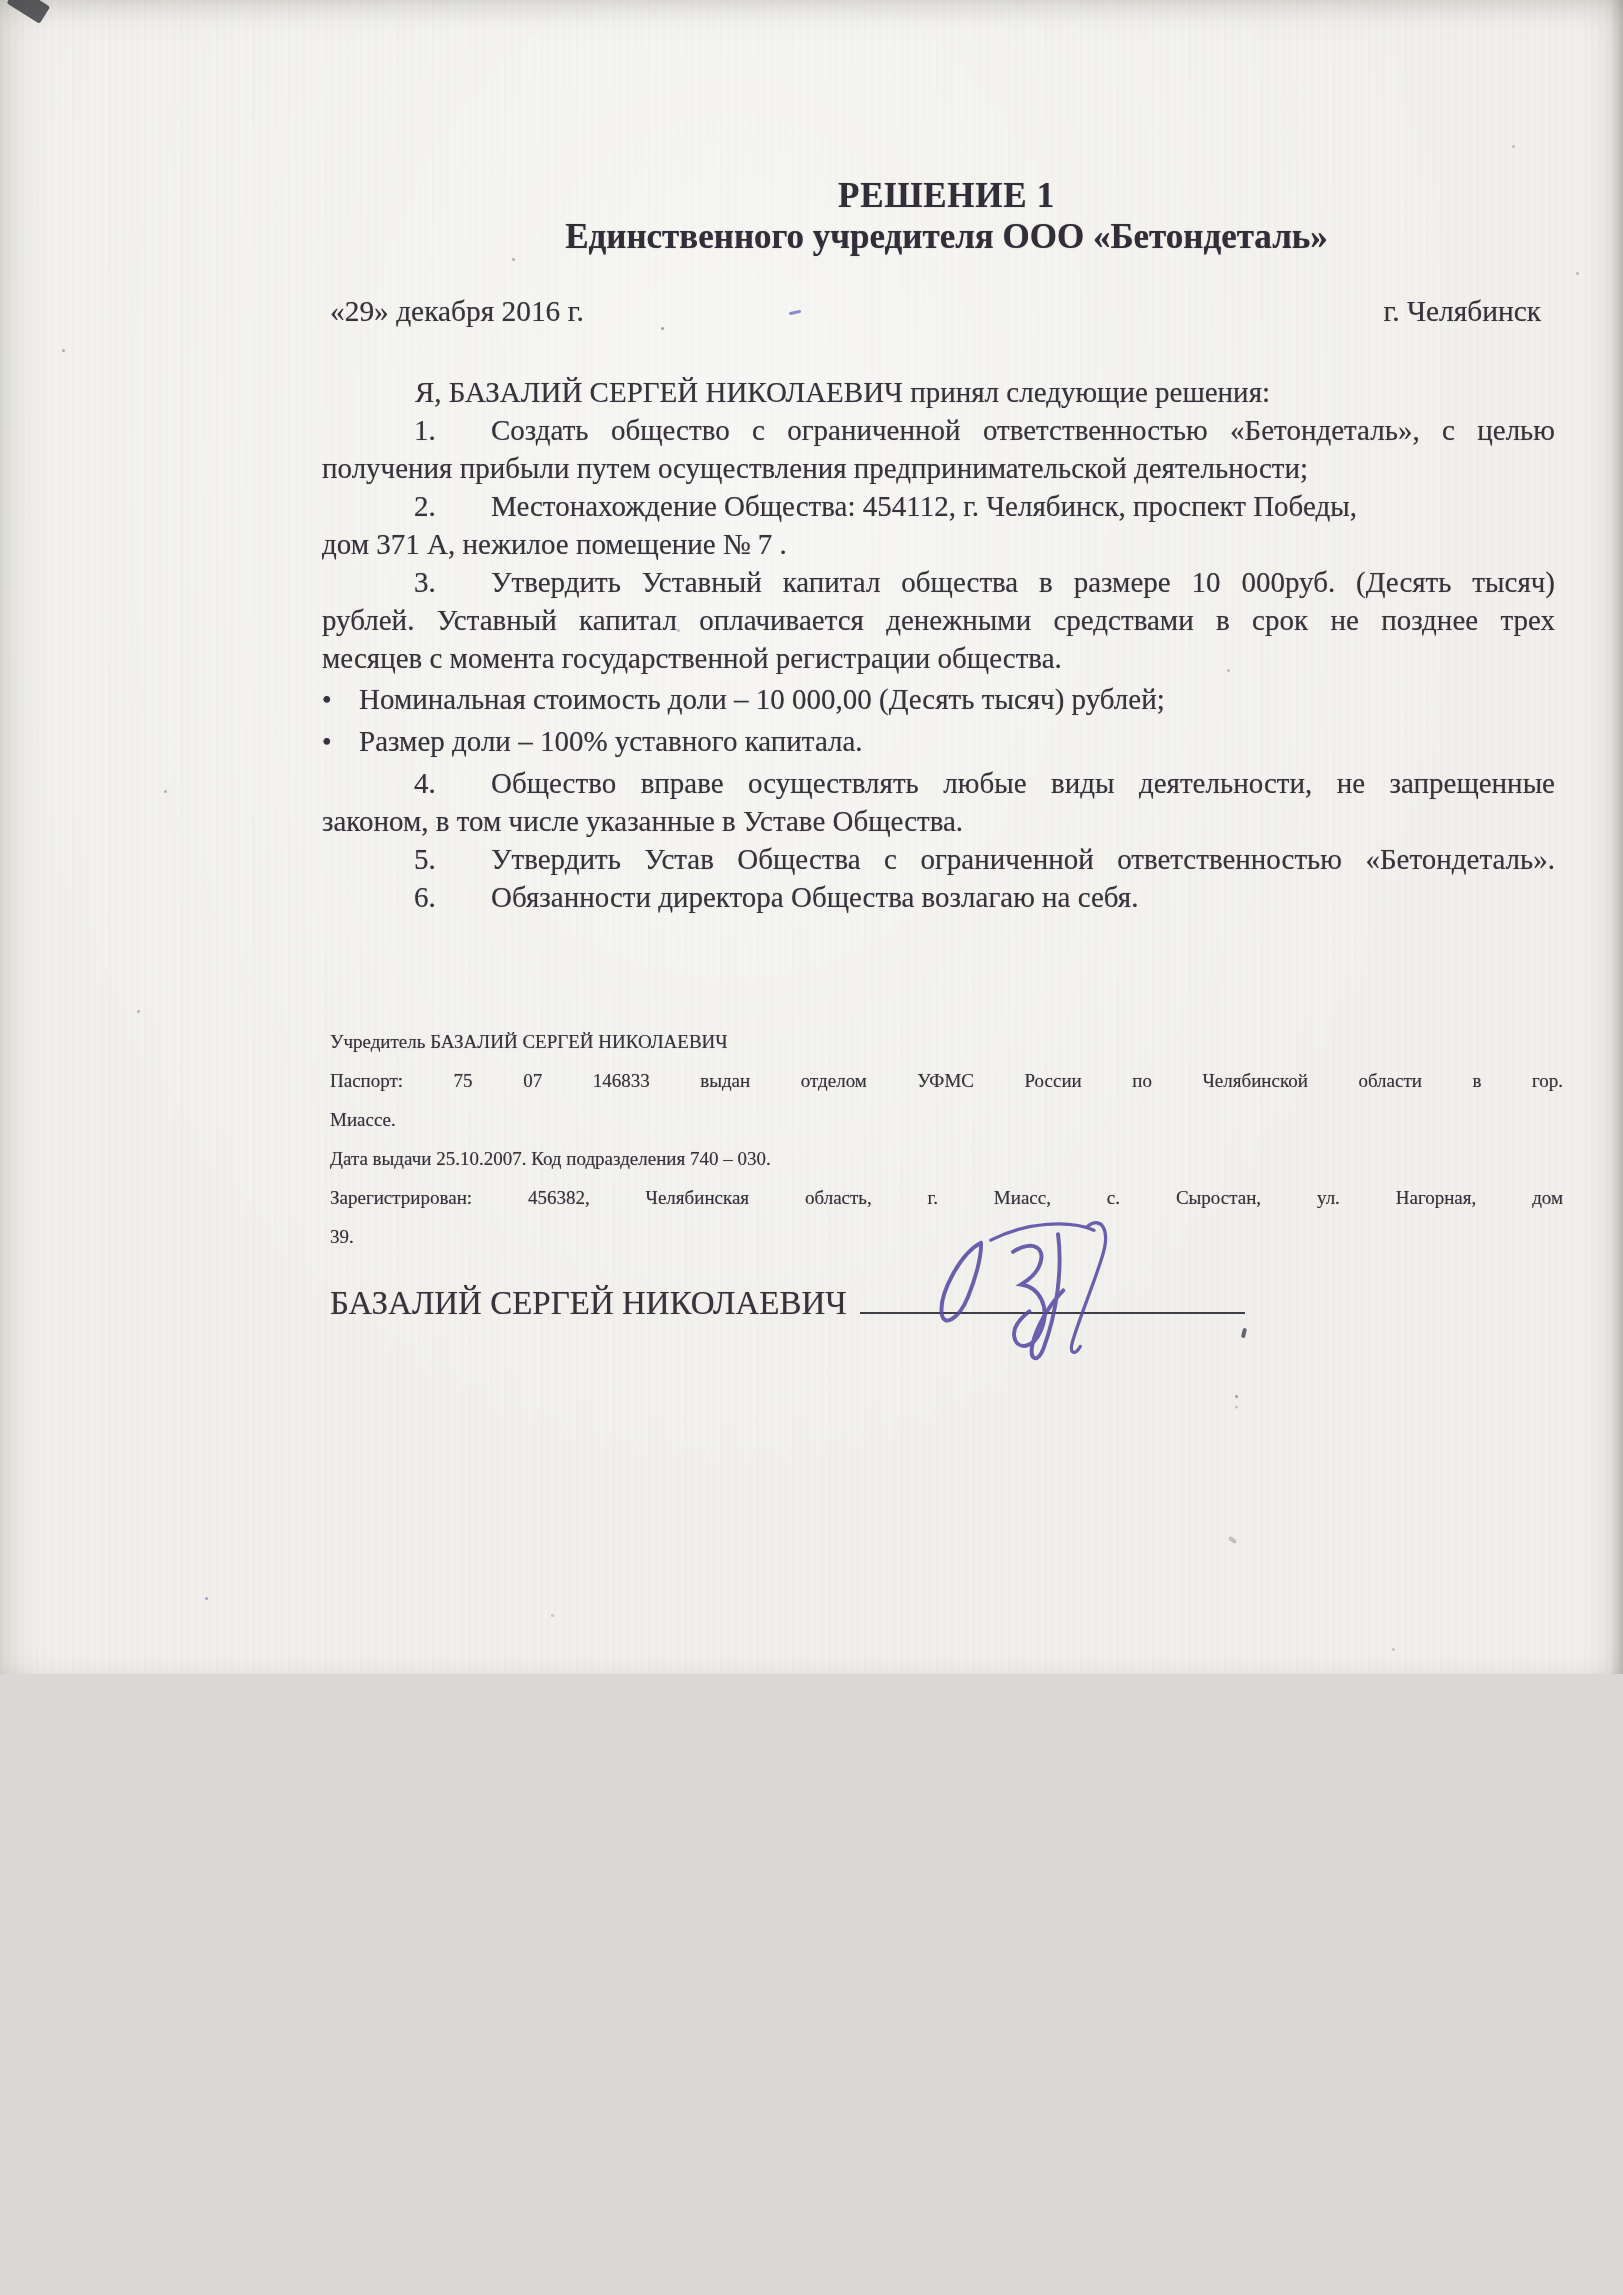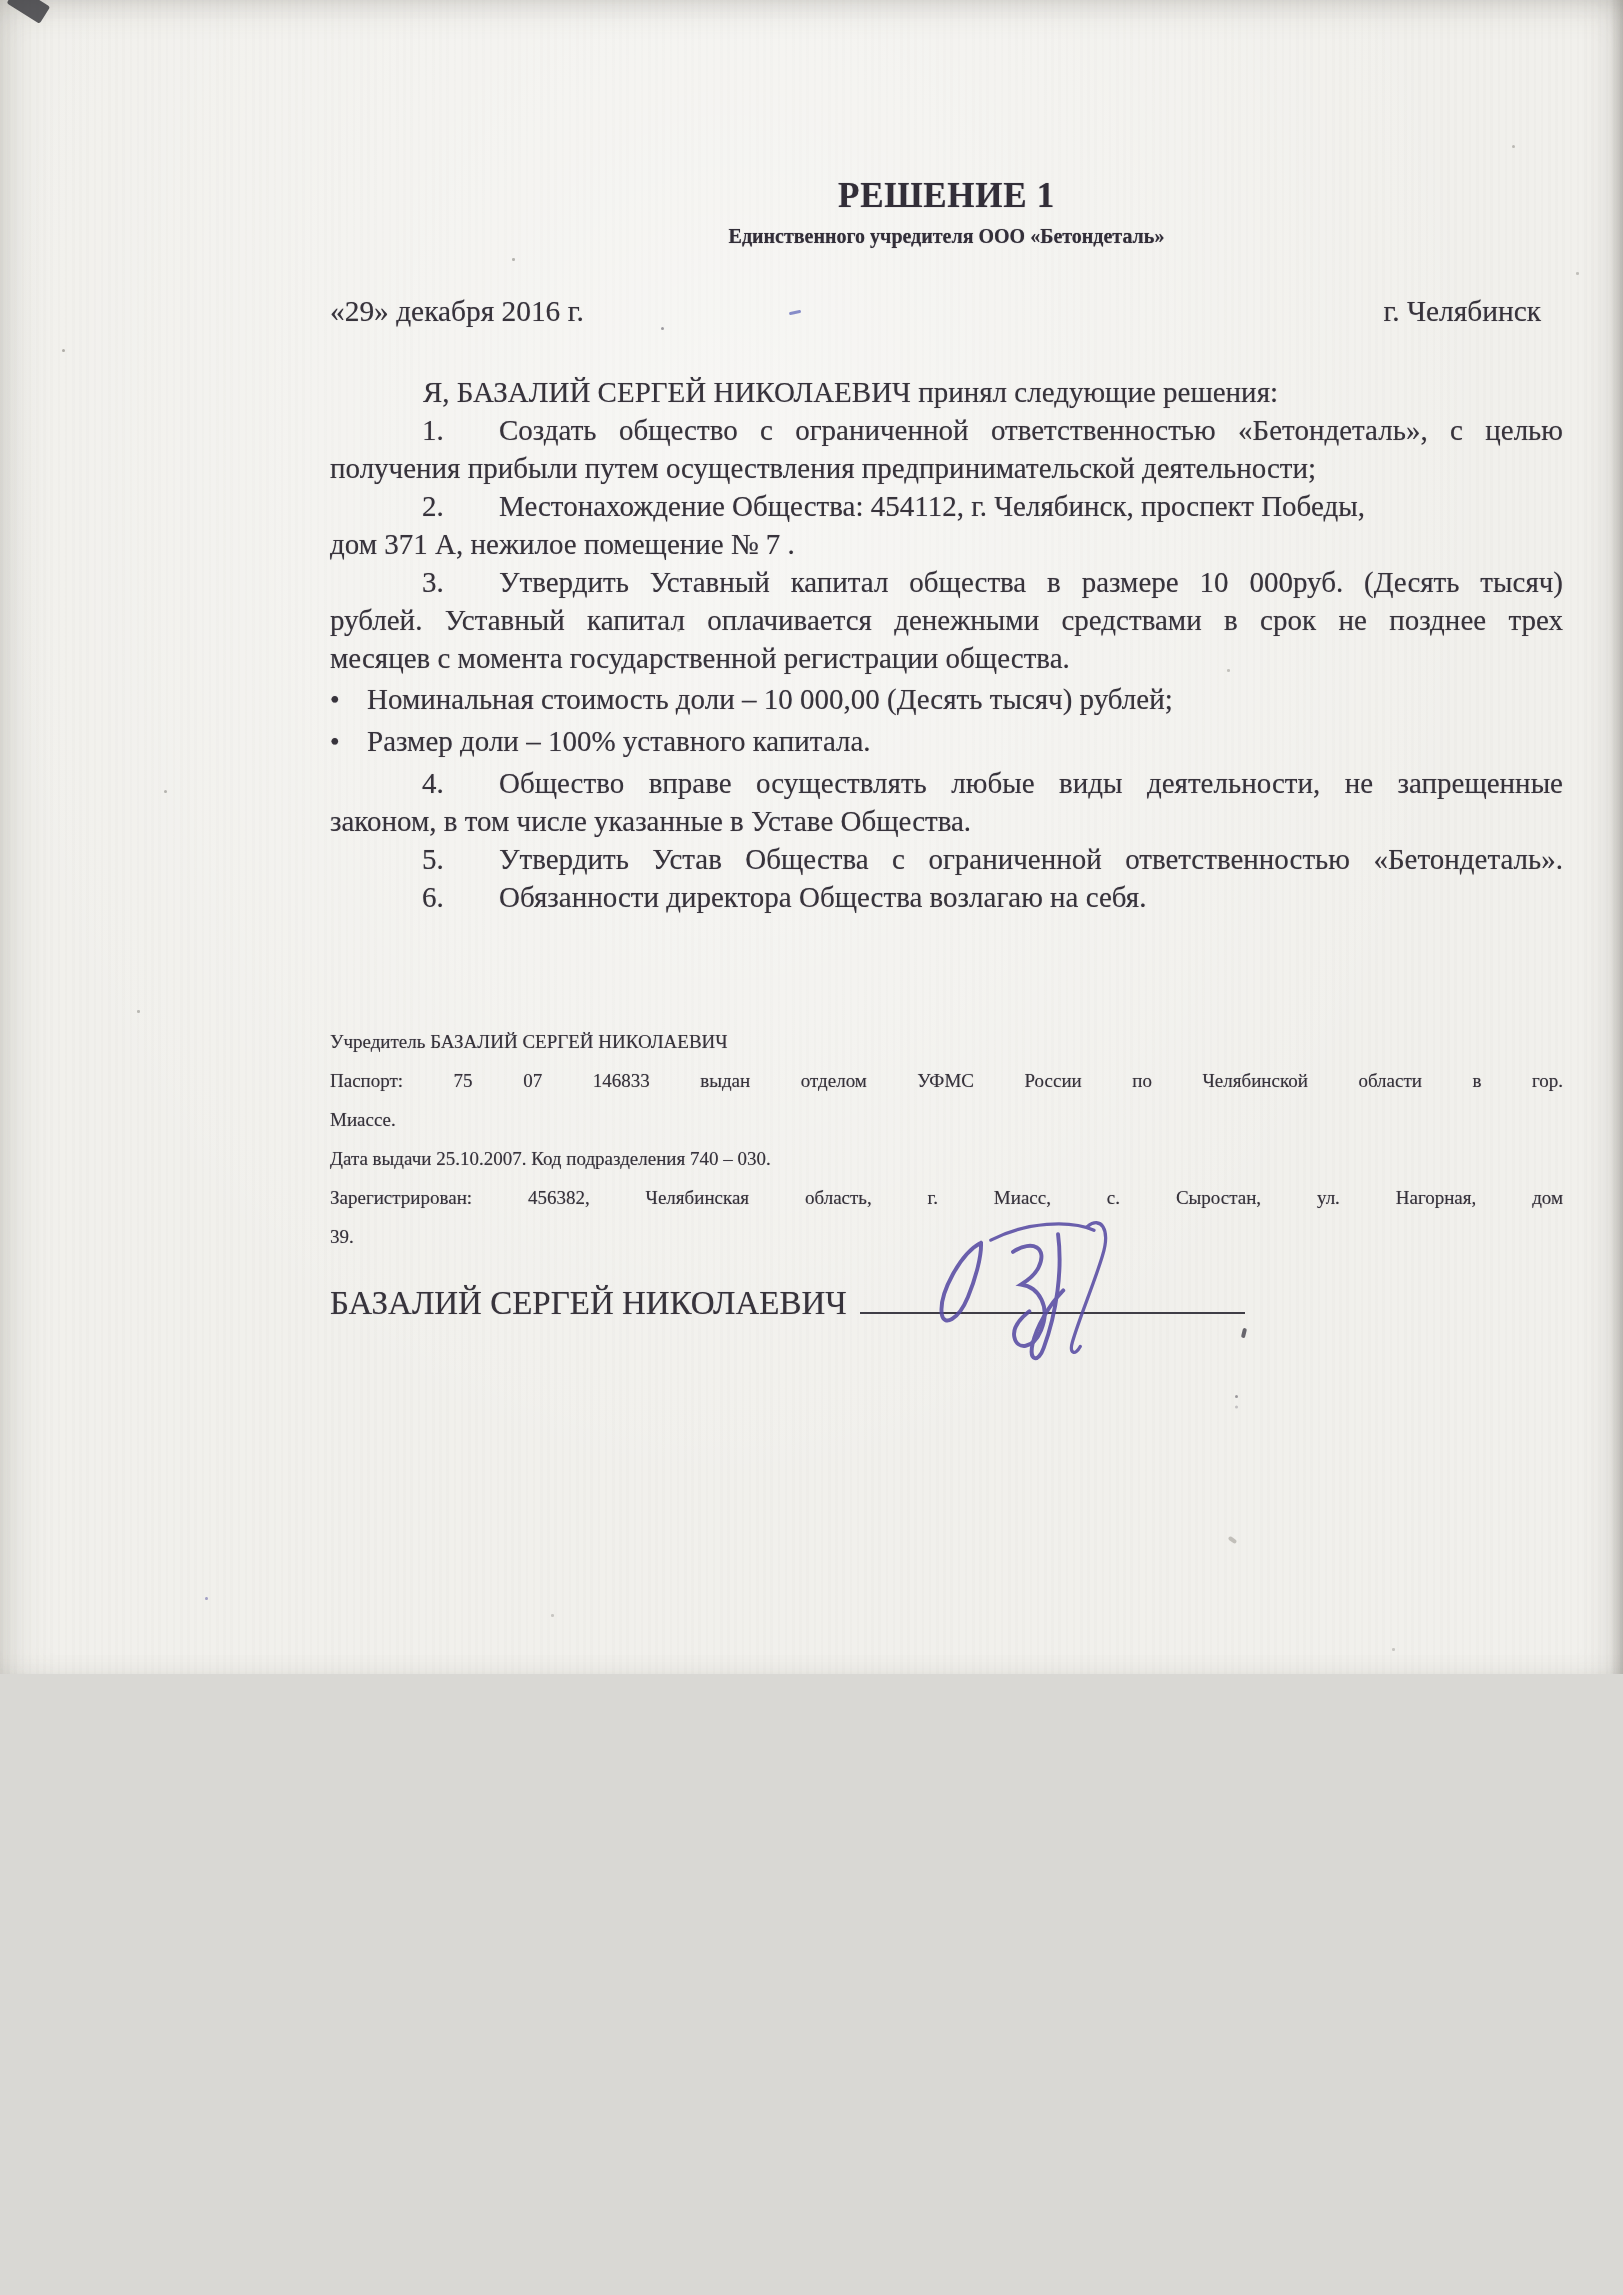--- a/index.html
+++ b/index.html
@@ -19,28 +19,28 @@
     font-family:"Liberation Serif","DejaVu Serif",serif;
     color:#37333b;
   }
   .txt{text-shadow:0 0 0.8px rgba(58,52,72,.5);}
   .title{
     position:absolute;left:330px;top:175px;width:1233px;
     text-align:center;font-weight:bold;color:#322e38;
     text-shadow:0 0 0.9px rgba(48,42,62,.6);
   }
   .title .l1{font-size:35px;line-height:41px;letter-spacing:0.7px;}
-  .title .l2{font-size:20px;line-height:41px;}
+  .title .l2{font-size:35px;line-height:41px;}
   .dateline{
     position:absolute;left:330px;top:292px;width:1233px;
     display:flex;justify-content:space-between;
     font-size:29.4px;line-height:38px;
   }
   .dateline .city{padding-right:22px;}
-  .docbody{position:absolute;left:330px;top:373px;width:1233px;font-size:29px;line-height:38px;}
+  .docbody{position:absolute;left:322px;top:373px;width:1233px;font-size:29px;line-height:38px;}
   .row{min-height:38px;}
   .fill{text-align:justify;text-align-last:justify;}
   .num-row{text-indent:92px;}
   .indent{text-indent:93px;}
   .num{display:inline-block;width:77px;text-indent:0;}
   .bullet-row{margin:3px 0;}
   .bullet{display:inline-block;width:37px;font-size:27.5px;}
   .founder{position:absolute;left:330px;top:1022px;width:1233px;font-size:19px;line-height:39px;}
   .sigrow{position:absolute;left:330px;top:1284px;width:1233px;font-size:33px;line-height:38px;white-space:nowrap;}
   .sigline{

